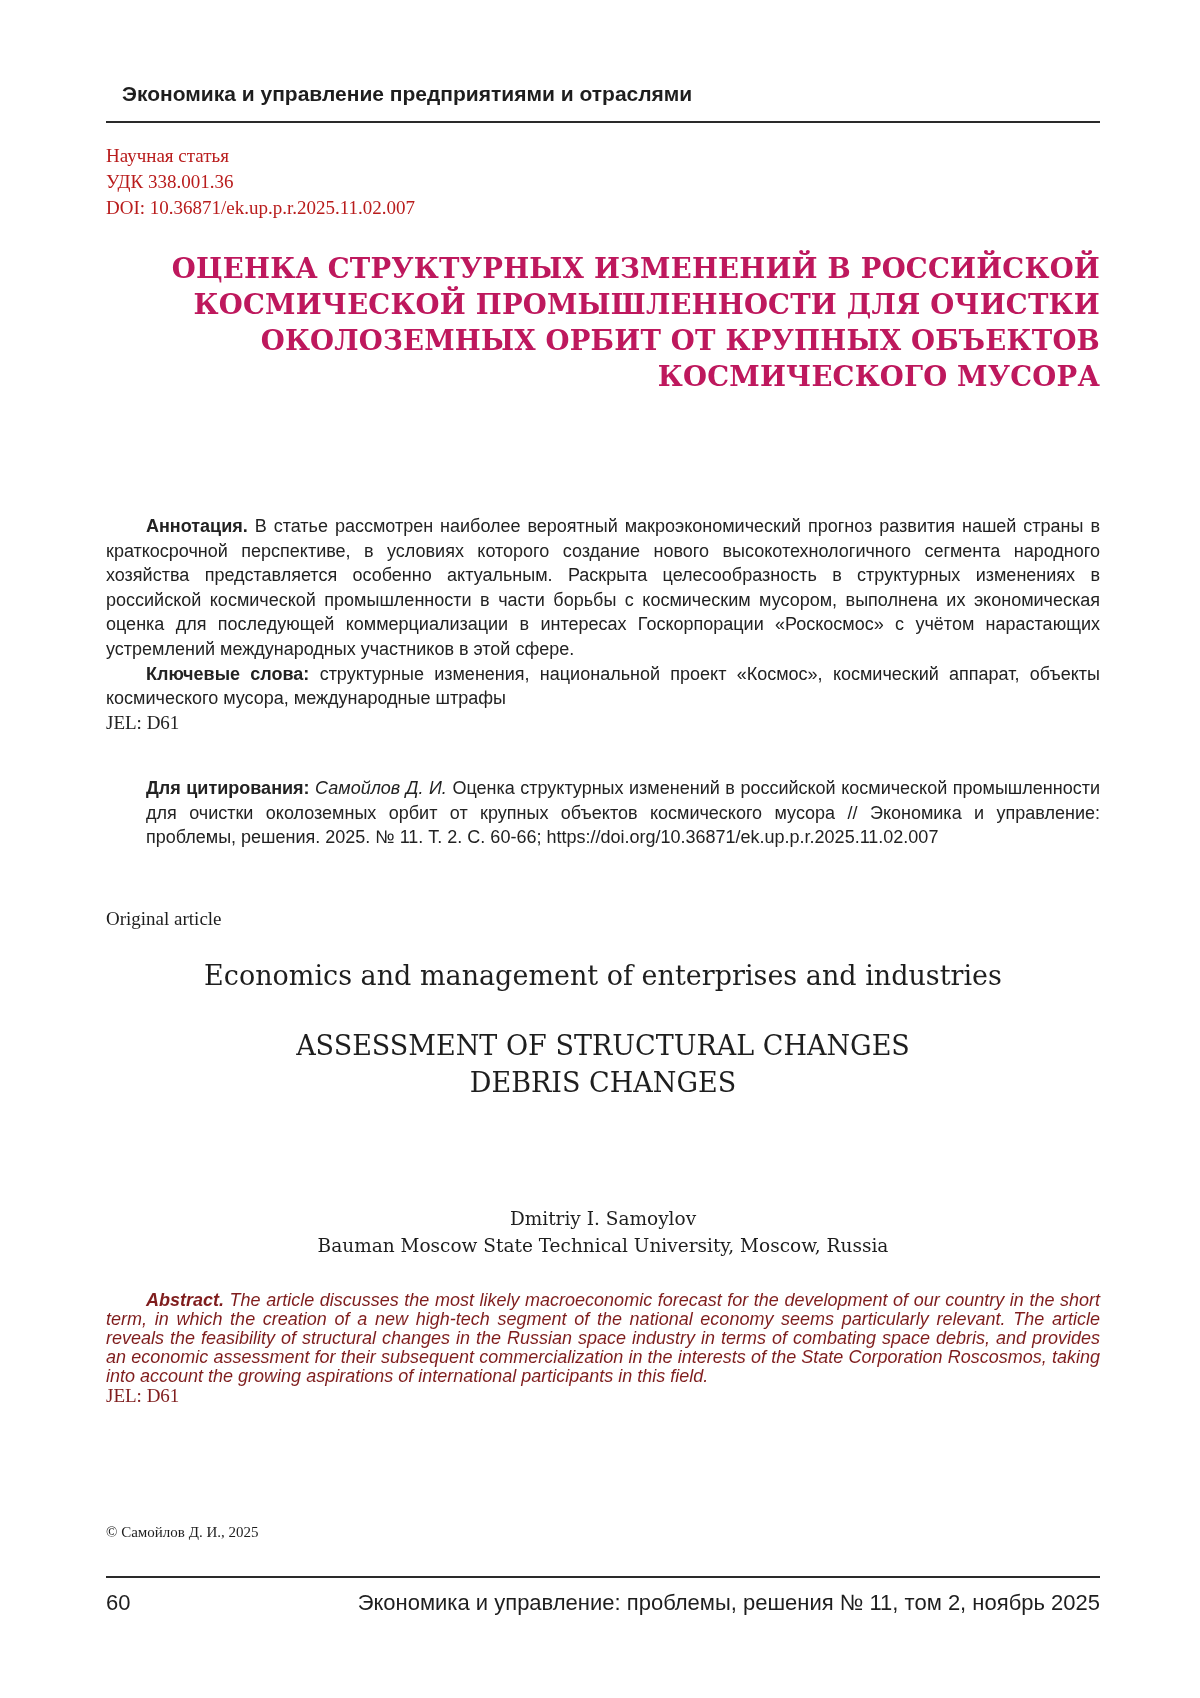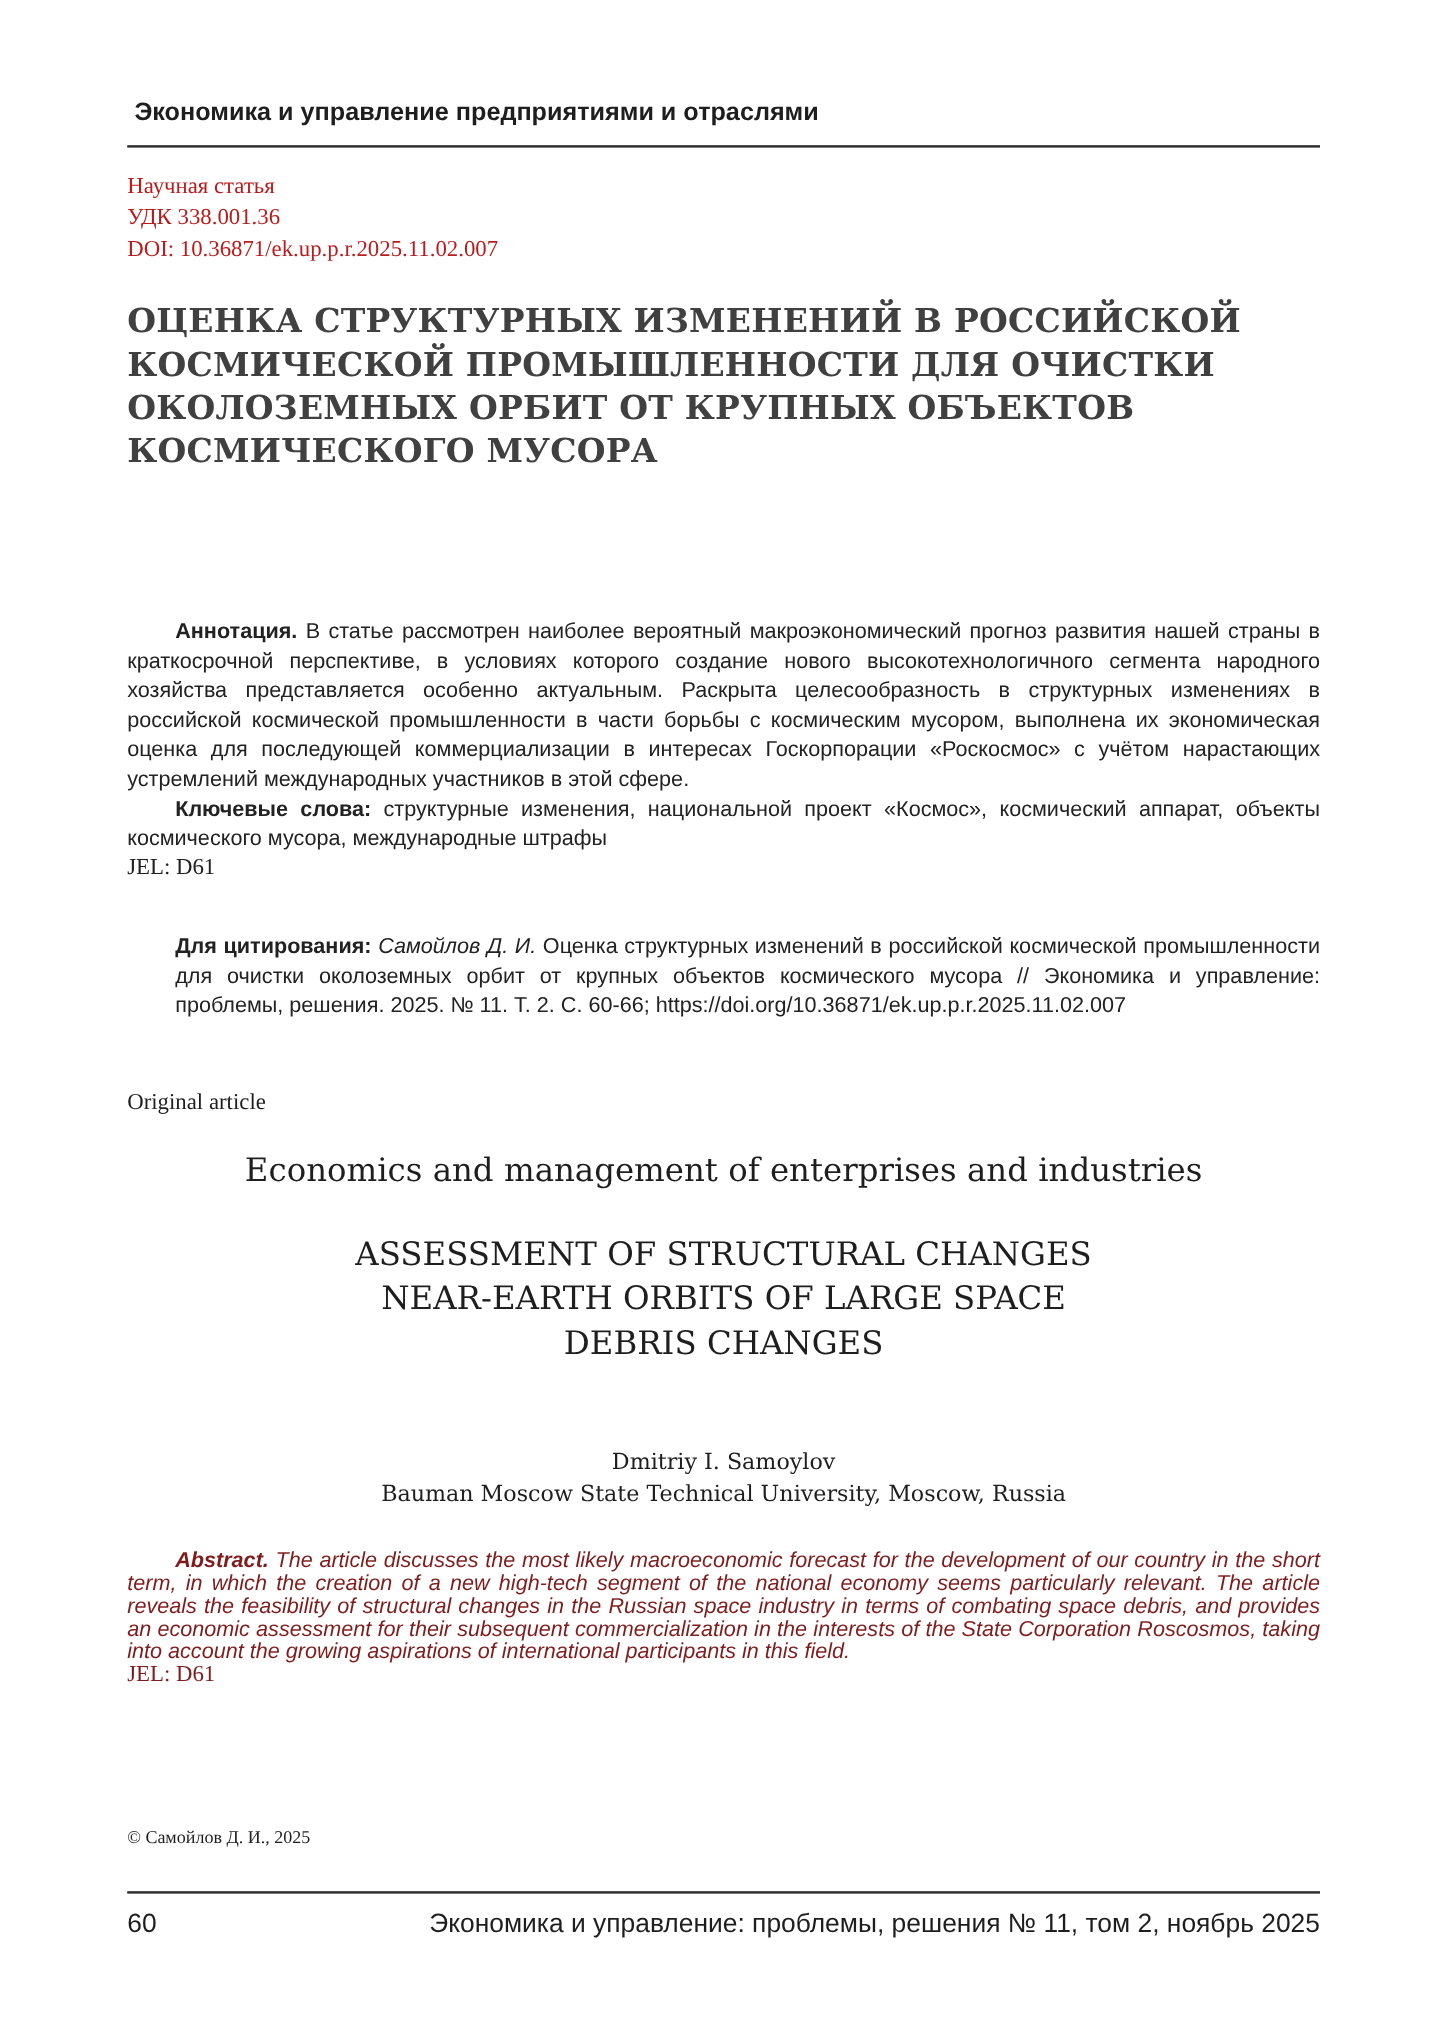--- a/index.html
+++ b/index.html
@@ -1,31 +1,31 @@
 <!DOCTYPE html>
 <html><head>
   <meta charset="utf-8">
   <style>
     html, body { margin: 0; padding: 0; background: #ffffff; }
     body { width: 1200px; height: 1698px; position: relative; overflow: hidden; color: #1e1e1e; }
     .page { position: absolute; left: 106px; top: 0; width: 994px; }
     .running-head {
-      position: absolute; top: 82px; left: 6px;
+      position: absolute; top: 82px; left: 16px;
       font-family: "Liberation Sans", sans-serif; font-weight: bold; font-size: 21px;
       letter-spacing: 0px; color: #1e1e1e; white-space: nowrap;
     }
     .rule { position: absolute; left: 0; width: 994px; height: 2px; background: #2a2a2a; }
     .rule.top { top: 121px; }
     .rule.bottom { top: 1576px; }
     .meta { position: absolute; left: 0; font-family: "Liberation Serif", serif; font-size: 19px; line-height: 26px; color: #b91c1c; }
     .meta.ru { top: 143px; }
     .title-ru {
-      position: absolute; top: 250px; left: 0; width: 994px; text-align: left;
+      position: absolute; top: 250px; left: 0; width: 994px; text-align: right;
       font-family: "DejaVu Serif", serif; font-weight: bold; font-size: 27.5px; line-height: 36px;
-      color: #404040; letter-spacing: 0.2px;
+      color: #be185d; letter-spacing: 0.2px;
     }
     .author-ru {
       position: absolute; top: 432px; left: 0; width: 994px; text-align: center;
       font-family: "DejaVu Serif", serif; font-weight: bold; font-style: italic; font-size: 18.5px; line-height: 28px;
     }
     .abstract-ru {
       position: absolute; top: 514px; left: 0; width: 994px;
       font-family: "Liberation Sans", sans-serif; font-size: 18px; line-height: 24.6px; text-align: justify;
       color: #222;
     }
@@ -93,21 +93,20 @@
 
   <div class="citation">
     <b class="lbl">Для цитирования:</b><span class="ital"> Самойлов Д. И.</span><span> Оценка структурных изменений в российской космической промышленности для очистки околоземных орбит от крупных объектов космического мусора // Экономика и управление: проблемы, решения. 2025. № 11. Т. 2. С. 60-66; https://doi.org/10.36871/ek.up.p.r.2025.11.02.007</span>
   </div>
 
   <div class="orig">Original article</div>
   <div class="section-en">Economics and management of enterprises and industries</div>
 
   <div class="title-en">
     <div>ASSESSMENT OF STRUCTURAL CHANGES</div>
-    <div>NEAR-EARTH ORBITS OF LARGE SPACE</div>
     <div>DEBRIS CHANGES</div>
   </div>
 
   <div class="author-en">
     <div>Dmitriy I. Samoylov</div>
     <div>Bauman Moscow State Technical University, Moscow, Russia</div>
   </div>
 
   <div class="abstract-en">
     <p><b class="lbl" style="font-style:italic">Abstract.</b><span> The article discusses the most likely macroeconomic forecast for the development of our country in the short term, in which the creation of a new high-tech segment of the national economy seems particularly relevant. The article reveals the feasibility of structural changes in the Russian space industry in terms of combating space debris, and provides an economic assessment for their subsequent commercialization in the interests of the State Corporation Roscosmos, taking into account the growing aspirations of international participants in this field.</span></p>

